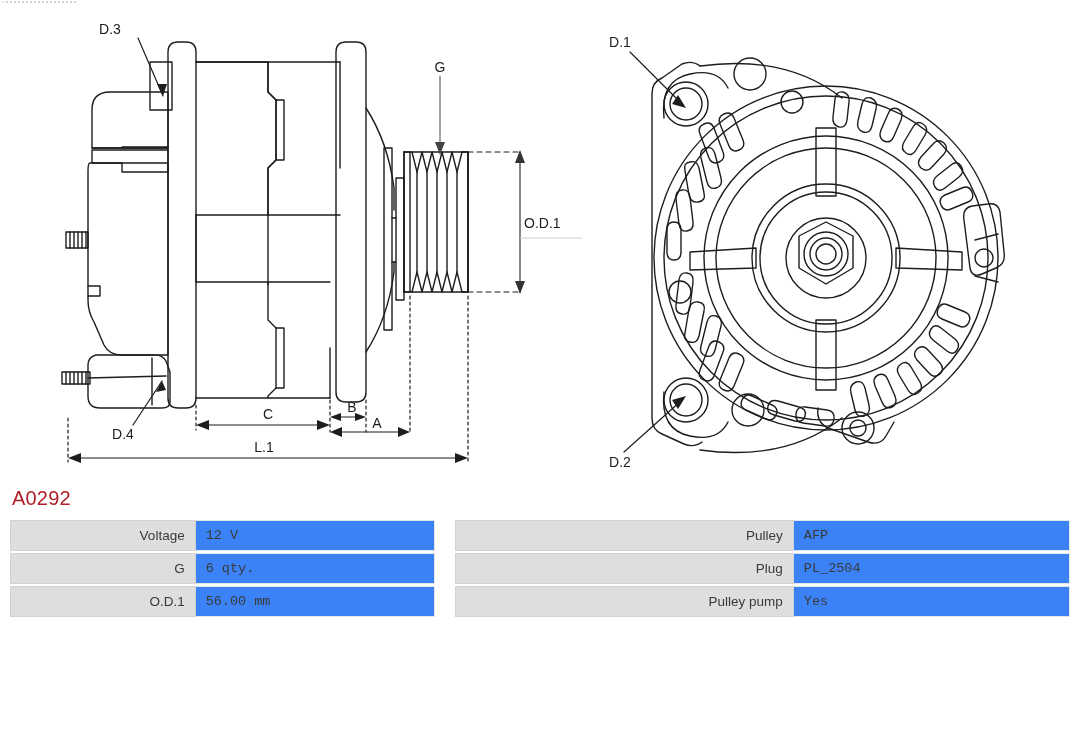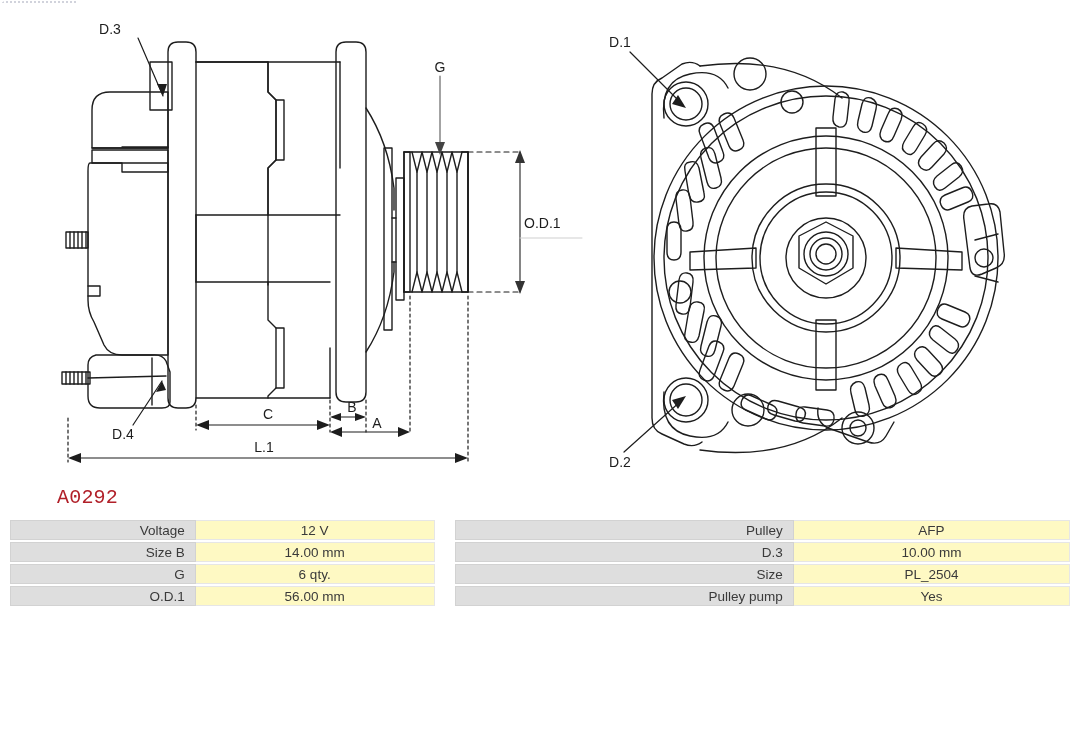--- a/index.html
+++ b/index.html
@@ -42,52 +42,52 @@
 
   
   #part-title {
     position: absolute;
     left: 12px;
     top: 486px;
     font-size: 20px;
     line-height: 24px;
     letter-spacing: .2px;
     color: #b12029;
-    font-family: Liberation Mono, monospace;
-    margin-left: 45px;
+    font-family: Liberation Sans, sans-serif;
   }
 
   
   #spec-table {
     position: absolute;
     left: 10px;
     top: 518px;
     width: 1060px;
     border-collapse: separate;
     border-spacing: 0 2px;
     font-size: 13.5px;
     color: #3a3a3a;
   }
   #spec-table td {
-    height: 20px;
+    height: 31px;
     padding: 0 10px;
     vertical-align: middle;
     white-space: nowrap;
     overflow: hidden;
   }
   td.lbl {
     background: #dedede;
     border: 1px solid #d2d2d2;
     text-align: right;
   }
   td.val {
-    background: #fef9c3;
+    background: #3b82f6;
     border: 1px solid #e6e6e6;
     border-left: none;
-    text-align: center;
+    text-align: left;
+    font-family: Liberation Mono, monospace;
   }
   td.lbl-l { width: 188px; }
   td.val-l { width: 242px; }
   td.gapcol { width: 4px; padding: 0; background: #ffffff; border: none; }
   td.lbl-r { width: 344px; }
   td.val-r { width: 280px; }
 
   .dim-text {
     font-family: "Liberation Sans", sans-serif;
     font-size: 14px;
@@ -340,31 +340,24 @@
   <table id="spec-table">
     <tbody>
       <tr>
         <td class="lbl lbl-l">Voltage</td>
         <td class="val val-l">12 V</td>
         <td class="gapcol"></td>
         <td class="lbl lbl-r">Pulley</td>
         <td class="val val-r">AFP</td>
       </tr>
       <tr>
-        <td class="lbl lbl-l">Size B</td>
-        <td class="val val-l">14.00 mm</td>
-        <td class="gapcol"></td>
-        <td class="lbl lbl-r">D.3</td>
-        <td class="val val-r">10.00 mm</td>
-      </tr>
-      <tr>
         <td class="lbl lbl-l">G</td>
         <td class="val val-l">6 qty.</td>
         <td class="gapcol"></td>
-        <td class="lbl lbl-r">Size</td>
+        <td class="lbl lbl-r">Plug</td>
         <td class="val val-r">PL_2504</td>
       </tr>
       <tr>
         <td class="lbl lbl-l">O.D.1</td>
         <td class="val val-l">56.00 mm</td>
         <td class="gapcol"></td>
         <td class="lbl lbl-r">Pulley pump</td>
         <td class="val val-r">Yes</td>
       </tr>
     </tbody>

